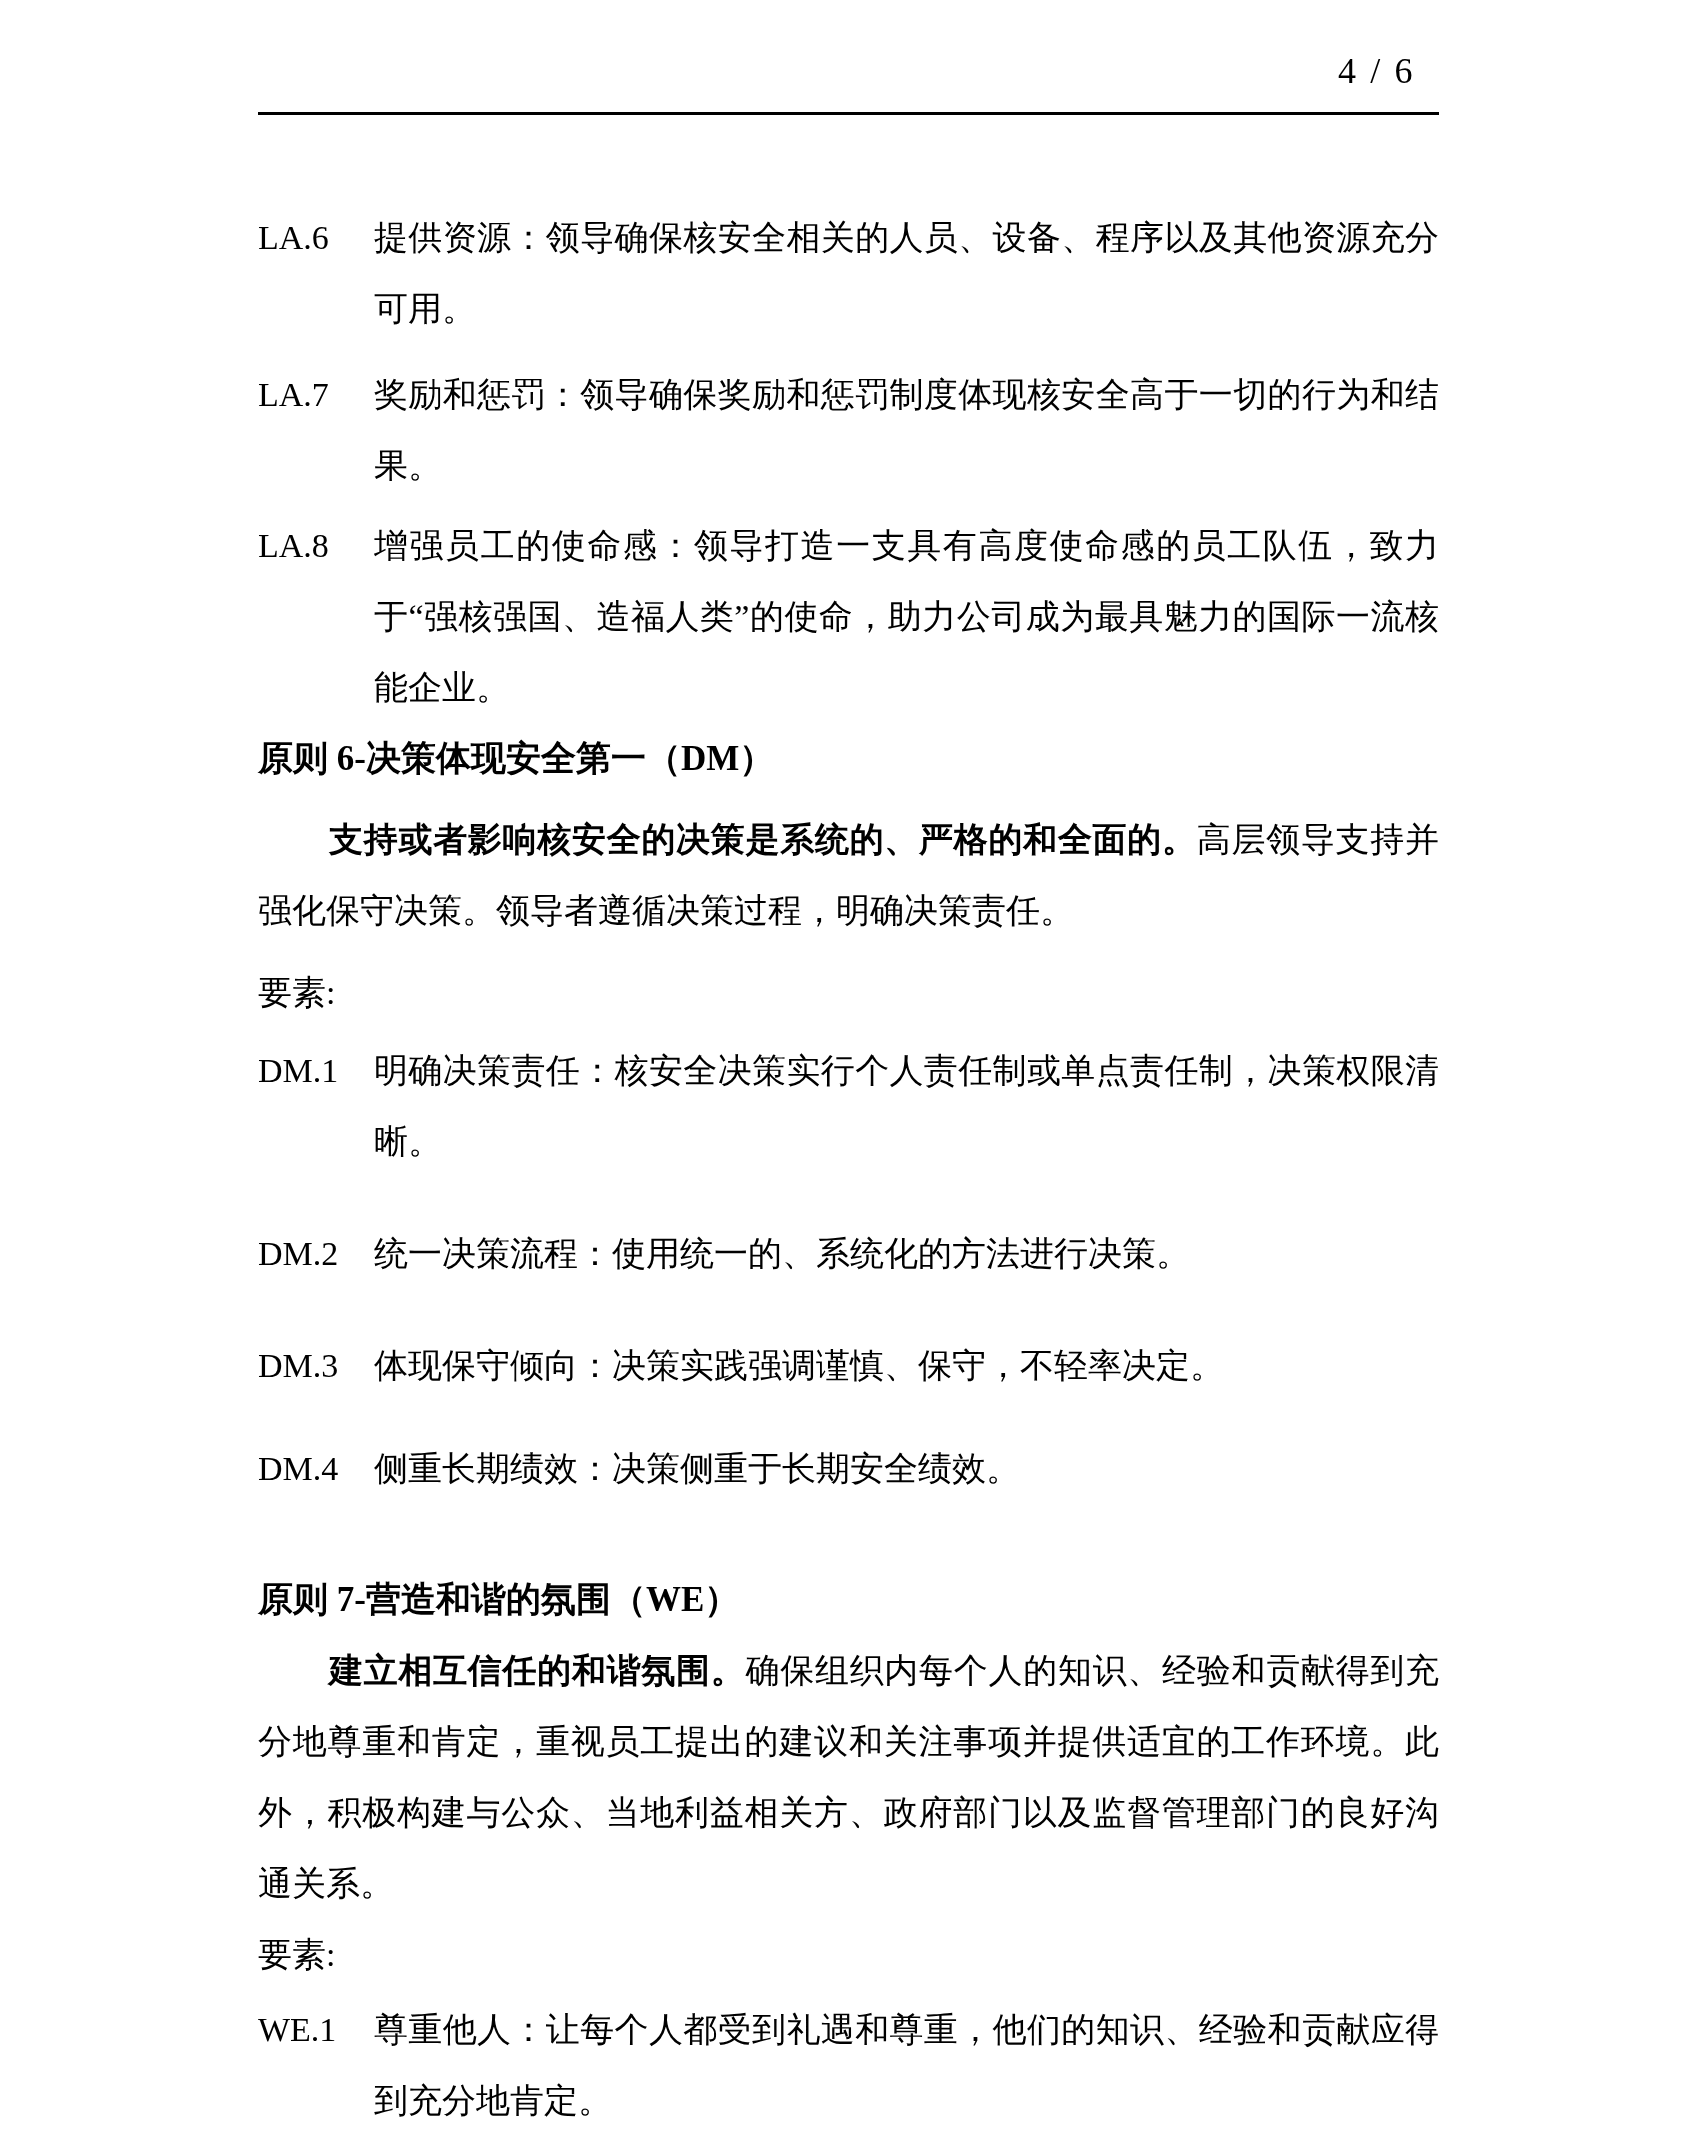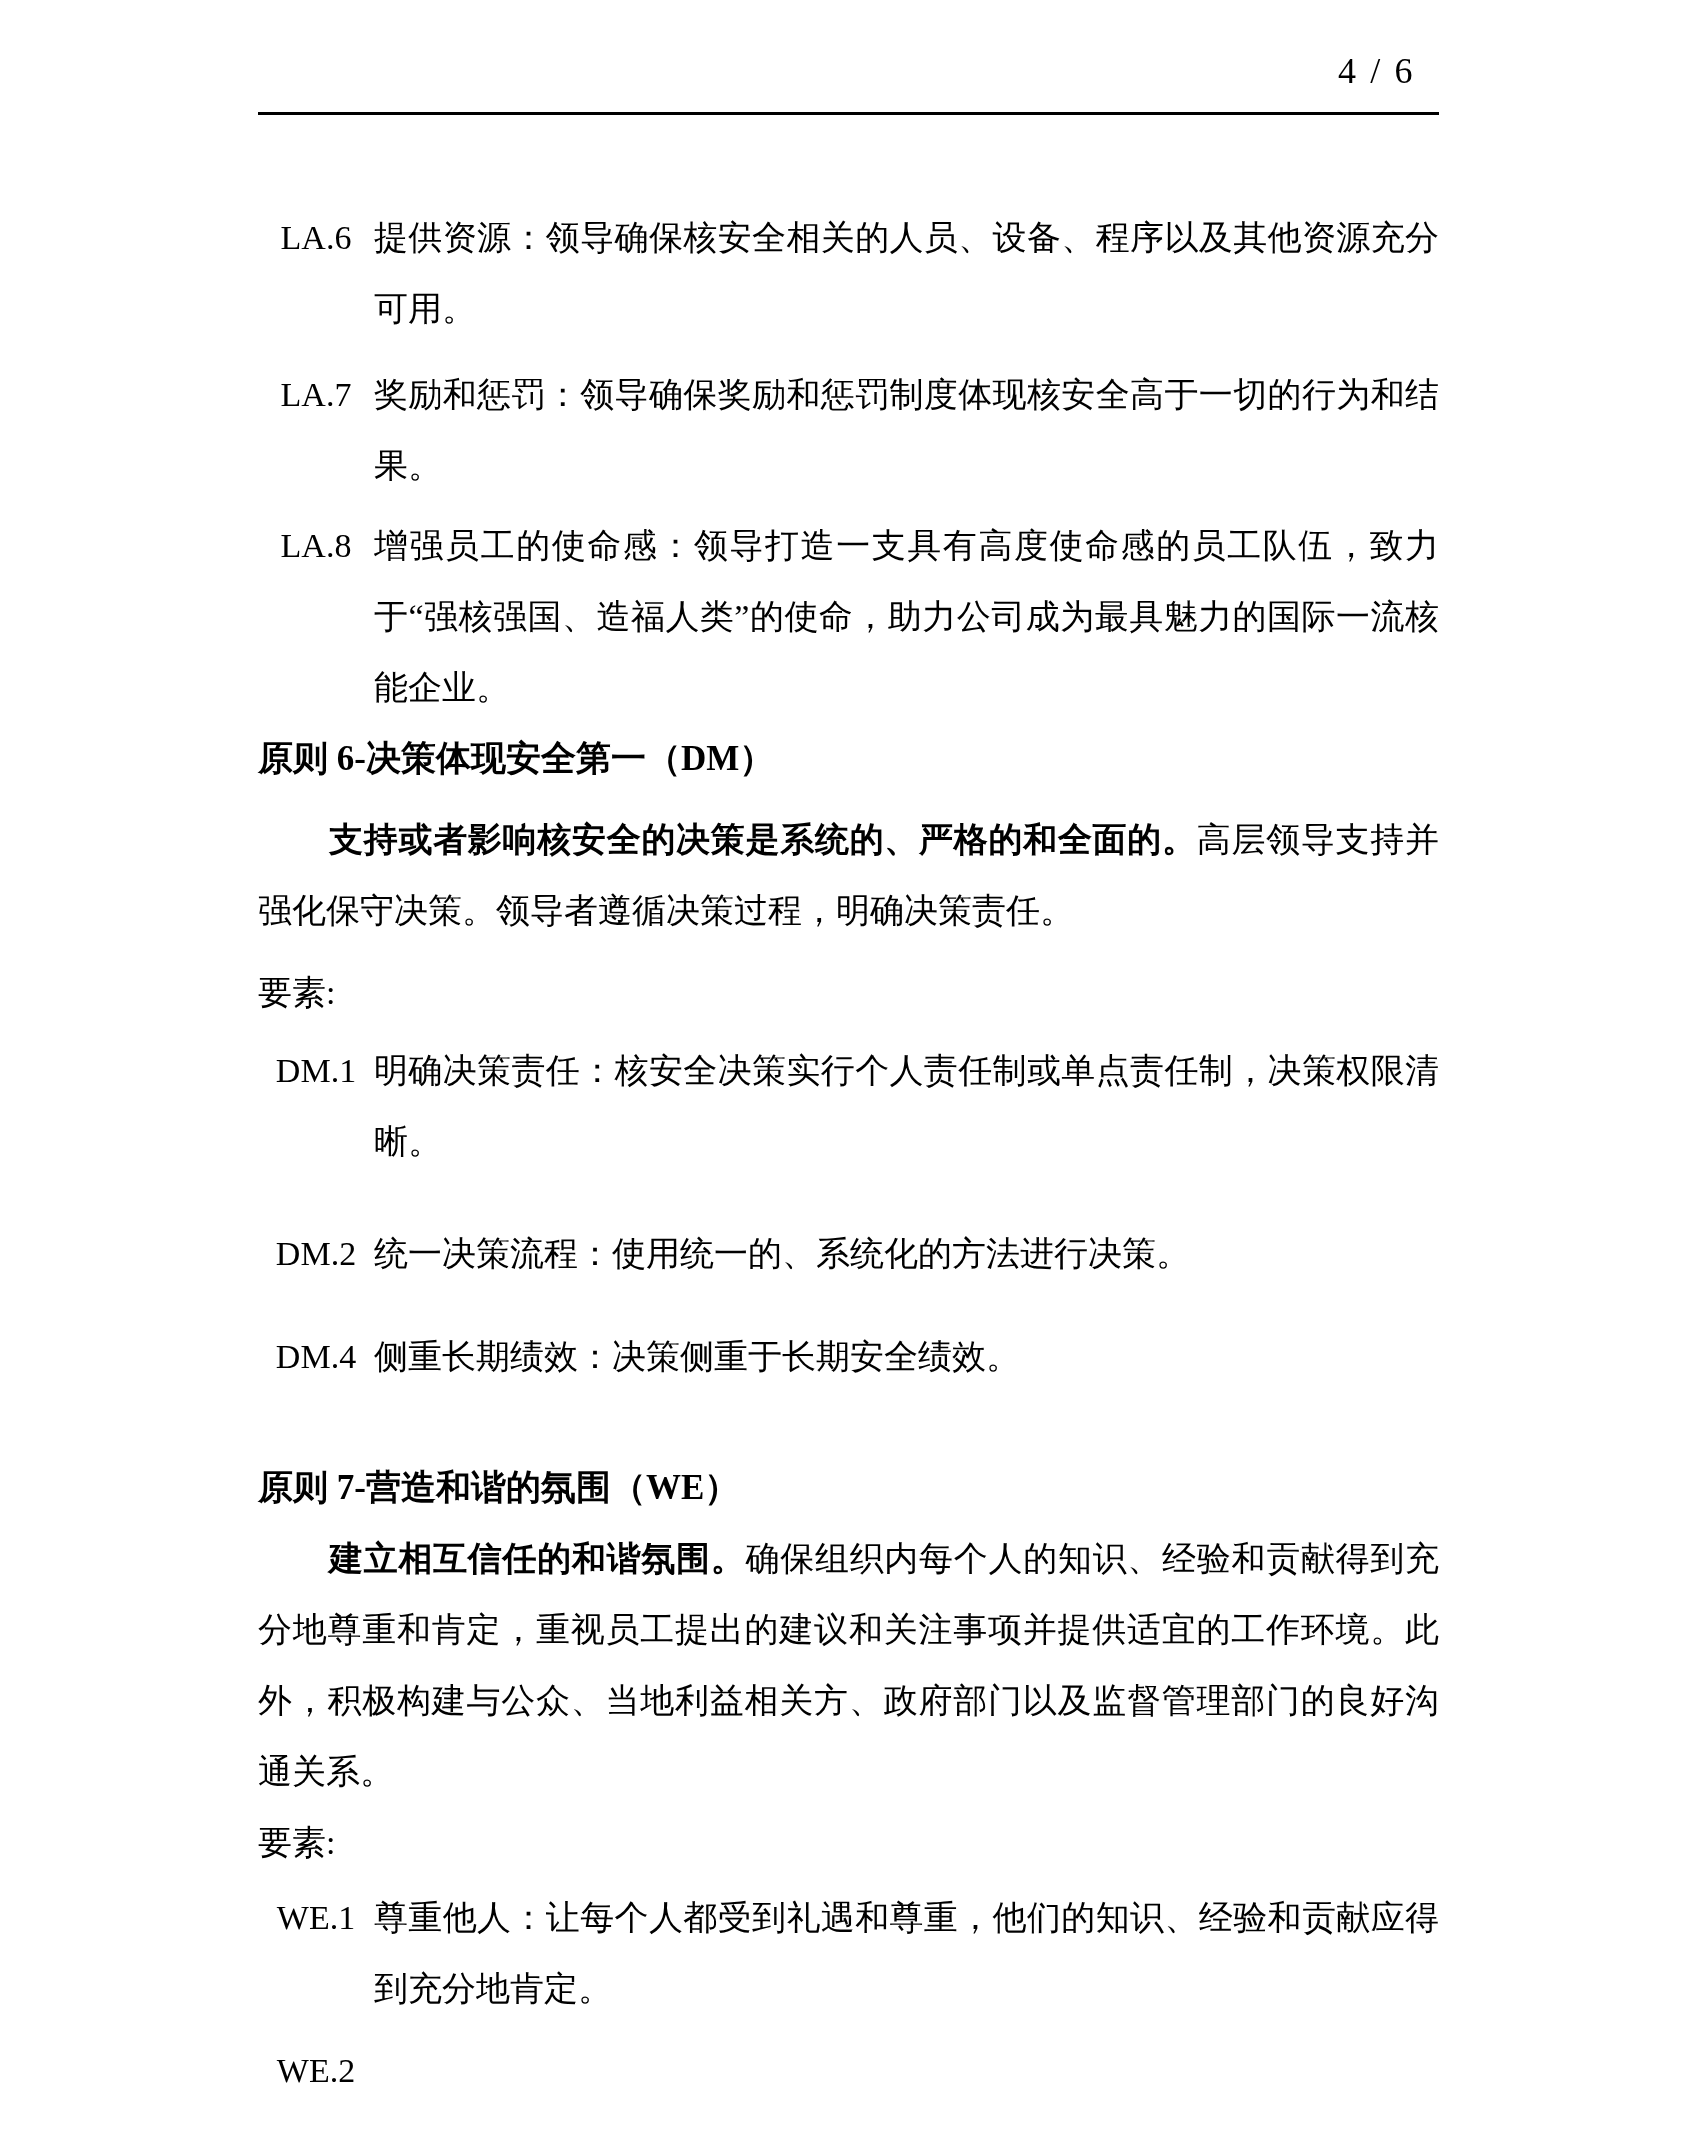--- a/index.html
+++ b/index.html
@@ -38,21 +38,21 @@
     width: 1181px;
     font-size: 34px;
     line-height: 71px;
   }
   .item {
     display: flex;
     align-items: flex-start;
   }
   .item-label {
     flex: 0 0 116px;
-    text-align: center;
+    text-align: left;
   }
   .item-body {
     flex: 1 1 auto;
     text-align: justify;
     text-justify: inter-character;
     word-break: normal;
   }
   .heading {
     font-weight: bold;
     font-size: 35px;
@@ -118,20 +118,24 @@
   <div class="item m-dm1">
     <div class="item-label">DM.1</div>
     <div class="item-body">明确决策责任：核安全决策实行个人责任制或单点责任制，决策权限清晰。</div>
   </div>
 
   <div class="item m-dm2">
     <div class="item-label">DM.2</div>
     <div class="item-body">统一决策流程：使用统一的、系统化的方法进行决策。</div>
   </div>
 
+  <div class="item m-dm3">
+    <div class="item-label">DM.3</div>
+    <div class="item-body">体现保守倾向：决策实践强调谨慎、保守，不轻率决定。</div>
+  </div>
 
   <div class="item m-dm4">
     <div class="item-label">DM.4</div>
     <div class="item-body">侧重长期绩效：决策侧重于长期安全绩效。</div>
   </div>
 
   <div class="heading m-p7h">原则 7-营造和谐的氛围（WE）</div>
 
   <div class="para m-p7p"><b class="seg">建立相互信任的和谐氛围。</b><span>确保组织内每个人的知识、经验和贡献得到充分地尊重和肯定，重视员工提出的建议和关注事项并提供适宜的工作环境。此外，积极构建与公众、当地利益相关方、政府部门以及监督管理部门的良好沟通关系。</span></div>
 

